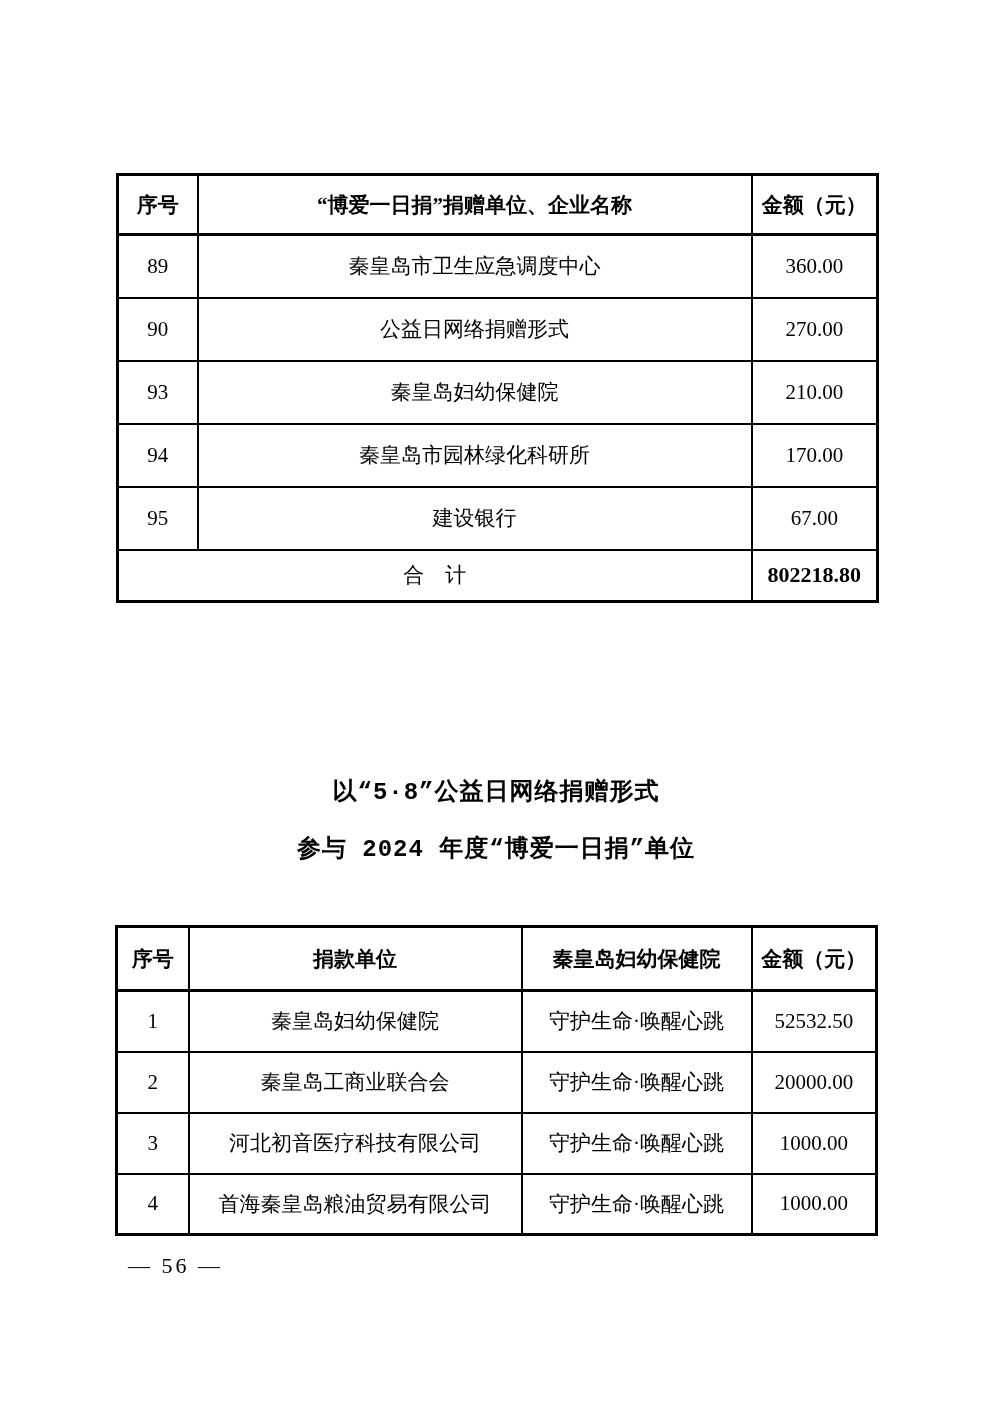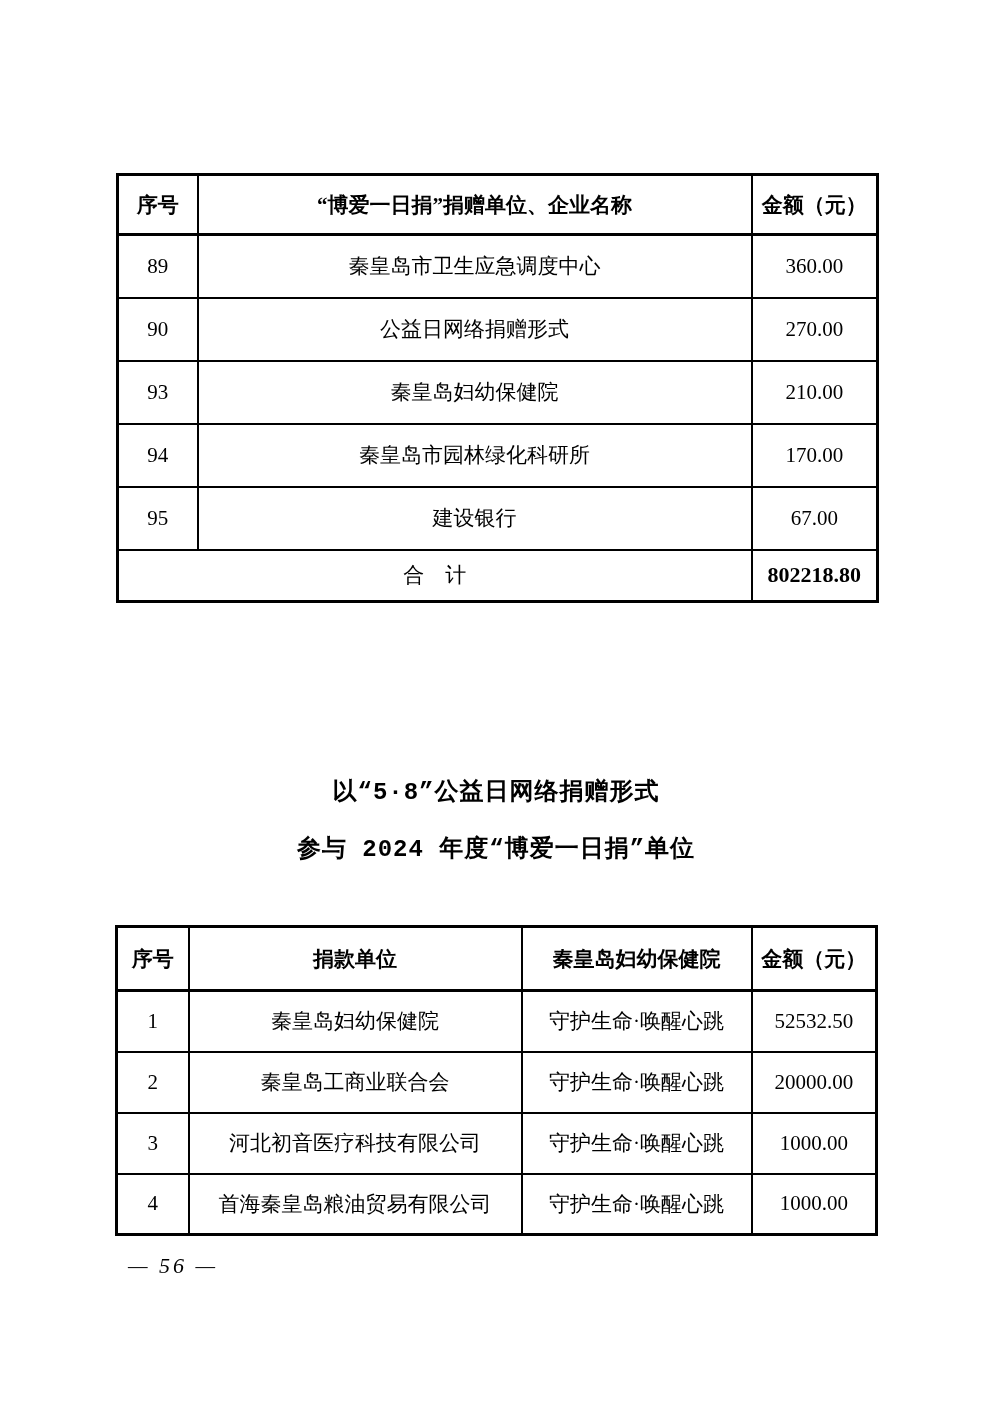--- a/index.html
+++ b/index.html
@@ -46,21 +46,20 @@
 
   .donation-table-2 { position: absolute; left: 115px; top: 925px; width: 760px; }
   .donation-table-2 .hdr-row { height: 64px; }
   .donation-table-2 .hdr-row th { border-bottom-width: 3px; }
   .donation-table-2 .data-row { height: 61px; }
 
   .page-footer {
     position: absolute; left: 128px; top: 1253px;
     font-size: 22px;
     letter-spacing: 3px;
-    font-style: italic;
   }
 </style>
 </head>
 <body>
 
 <table class="donation-table-1">
   <colgroup>
     <col style="width:80px">
     <col style="width:554px">
     <col style="width:126px">

